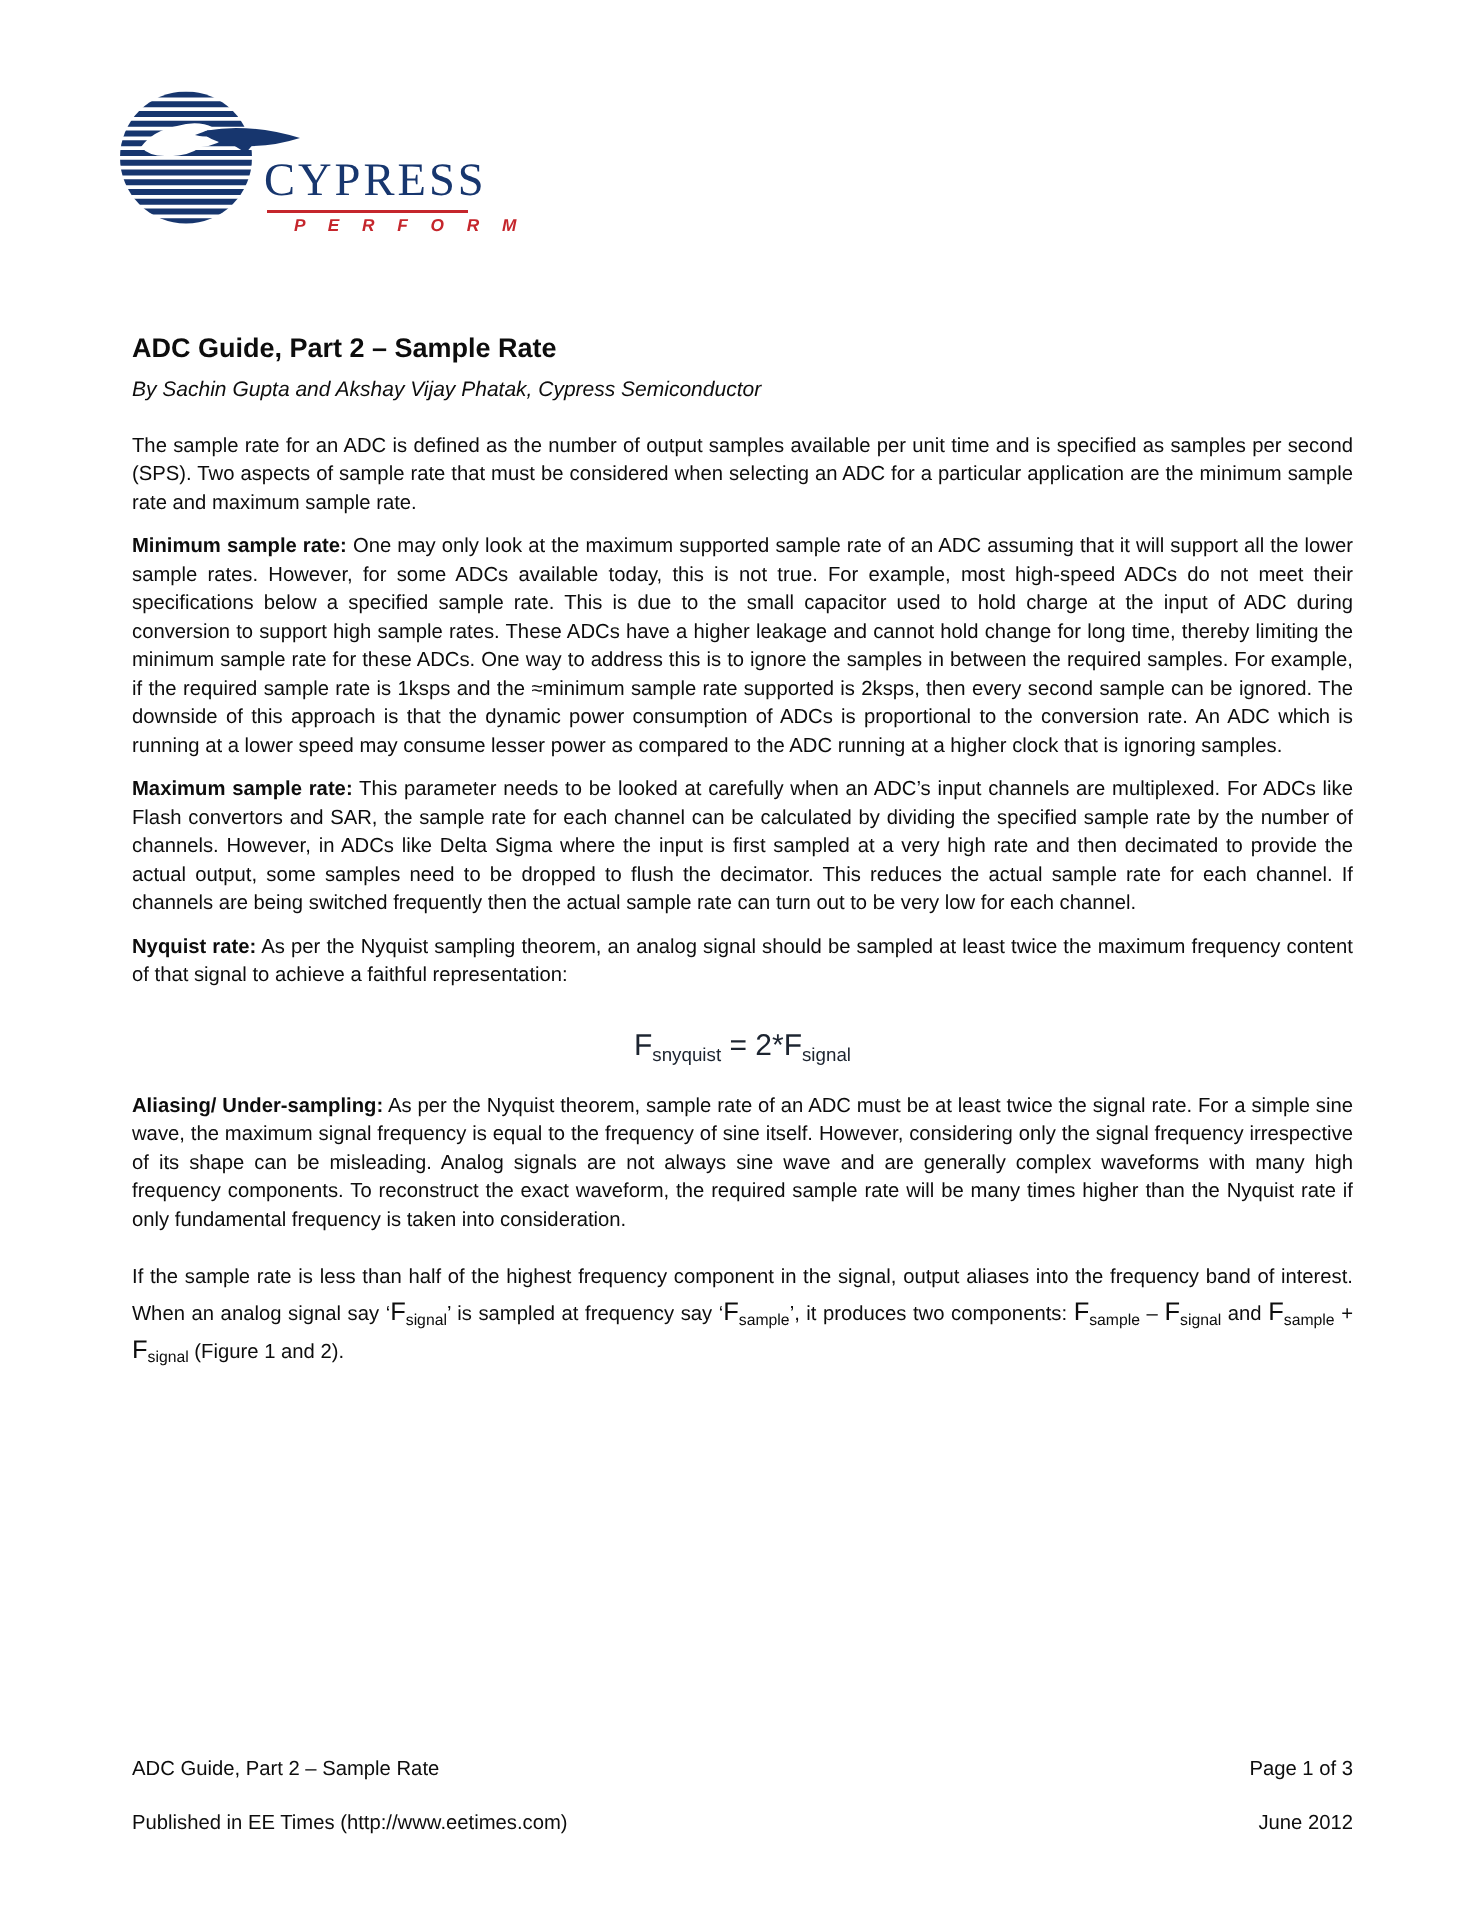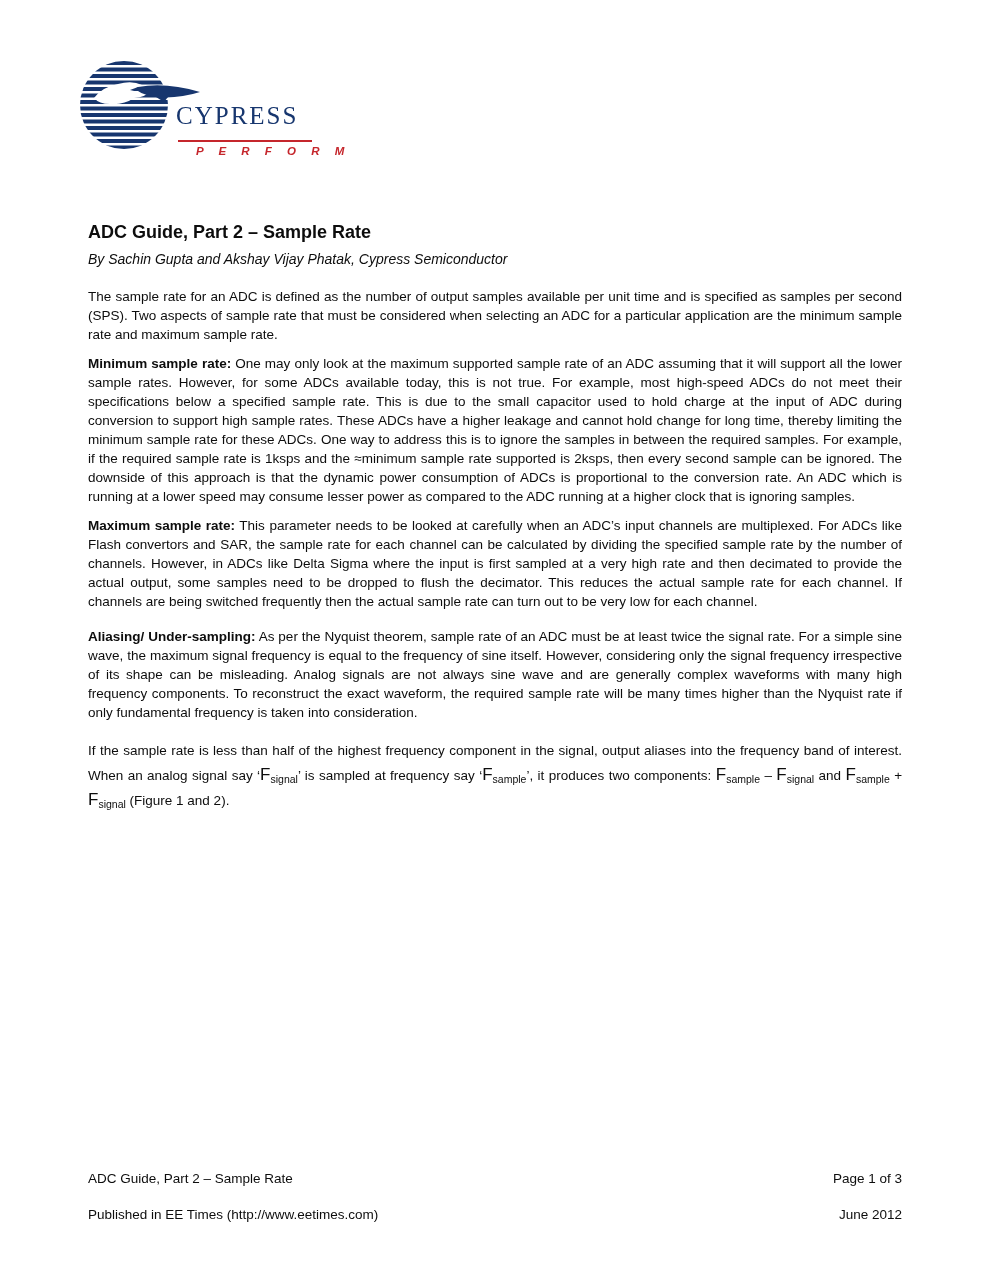--- a/index.html
+++ b/index.html
@@ -12,21 +12,21 @@
     overflow: hidden;
   }
   .page { position: absolute; inset: 0; background: #ffffff; }
 
   
   .logo { position: absolute; top: 58px; left: 78px; width: 260px; height: 110px; }
   .globe { position: absolute; top: 2px; left: 2px; }
   .brand {
     position: absolute; left: 98px; top: 44px;
     font-family: "Liberation Serif", serif;
-    font-size: 25px; letter-spacing: 2px;
+    font-size: 31px; letter-spacing: 2px;
     color: #17366e;
   }
   .brand-rule { position: absolute; left: 100px; top: 82px; width: 134px; height: 2px; background: #c5262c; }
   .tagline {
     position: absolute; left: 118px; top: 87px;
     font-size: 11.5px; font-style: italic; font-weight: bold;
     letter-spacing: 6px; color: #c5262c; white-space: nowrap;
   }
 
   
@@ -103,21 +103,23 @@
     <h1 class="title">ADC Guide, Part 2 – Sample Rate</h1>
     <p class="byline">By Sachin Gupta and Akshay Vijay Phatak, Cypress Semiconductor</p>
 
 
     <p class="body">The sample rate for an ADC is defined as the number of output samples available per unit time and is specified as samples per second (SPS). Two aspects of sample rate that must be considered when selecting an ADC for a particular application are the minimum sample rate and maximum sample rate.</p>
 
     <p class="body"><b class="lead">Minimum sample rate:</b><span> One may only look at the maximum supported sample rate of an ADC assuming that it will support all the lower sample rates. However, for some ADCs available today, this is not true. For example, most high-speed ADCs do not meet their specifications below a specified sample rate. This is due to the small capacitor used to hold charge at the input of ADC during conversion to support high sample rates. These ADCs have a higher leakage and cannot hold change for long time, thereby limiting the minimum sample rate for these ADCs. One way to address this is to ignore the samples in between the required samples. For example, if the required sample rate is 1ksps and the ≈minimum sample rate supported is 2ksps, then every second sample can be ignored. The downside of this approach is that the dynamic power consumption of ADCs is proportional to the conversion rate. An ADC which is running at a lower speed may consume lesser power as compared to the ADC running at a higher clock that is ignoring samples.</span></p>
 
     <p class="body"><b class="lead">Maximum sample rate:</b><span> This parameter needs to be looked at carefully when an ADC’s input channels are multiplexed. For ADCs like Flash convertors and SAR, the sample rate for each channel can be calculated by dividing the specified sample rate by the number of channels. However, in ADCs like Delta Sigma where the input is first sampled at a very high rate and then decimated to provide the actual output, some samples need to be dropped to flush the decimator. This reduces the actual sample rate for each channel. If channels are being switched frequently then the actual sample rate can turn out to be very low for each channel.</span></p>
 
+    <p class="body"><b class="lead">Nyquist rate:</b><span> As per the Nyquist sampling theorem, an analog signal should be sampled at least twice the maximum frequency content of that signal to achieve a faithful representation:</span></p>
 
+    <div class="equation"><span>F</span><sub class="fsub">snyquist</sub><span> = 2*</span><span>F</span><sub class="fsub">signal</sub></div>
 
 
     <p class="body" style="margin-top:16px"><b class="lead">Aliasing/ Under-sampling:</b><span>  As per the Nyquist theorem, sample rate of an ADC must be at least twice the signal rate. For a simple sine wave, the maximum signal frequency is equal to the frequency of sine itself. However, considering only the signal frequency irrespective of its shape can be misleading. Analog signals are not always sine wave and are generally complex waveforms with many high frequency components. To reconstruct the exact waveform, the required sample rate will be many times higher than the Nyquist rate if only fundamental frequency is taken into consideration.</span></p>
 
     <p class="body loose" style="margin-top:16px"><span>If the sample rate is less than half of the highest frequency component in the signal, output aliases into the frequency band of interest. When an analog signal say ‘</span><span class="fvar">F</span><sub class="fsub">signal</sub><span>’ is sampled at frequency say ‘</span><span class="fvar">F</span><sub class="fsub">sample</sub><span>’, it produces two components: </span><span class="fvar">F</span><sub class="fsub">sample</sub><span> – </span><span class="fvar">F</span><sub class="fsub">signal</sub><span> and </span><span class="fvar">F</span><sub class="fsub">sample</sub><span> + </span><span class="fvar">F</span><sub class="fsub">signal</sub><span> (Figure 1 and 2).</span></p>
   </div>
 
   <div class="footer-row r1">
     <span>ADC Guide, Part 2 – Sample Rate</span>
     <span>Page 1 of 3</span>

